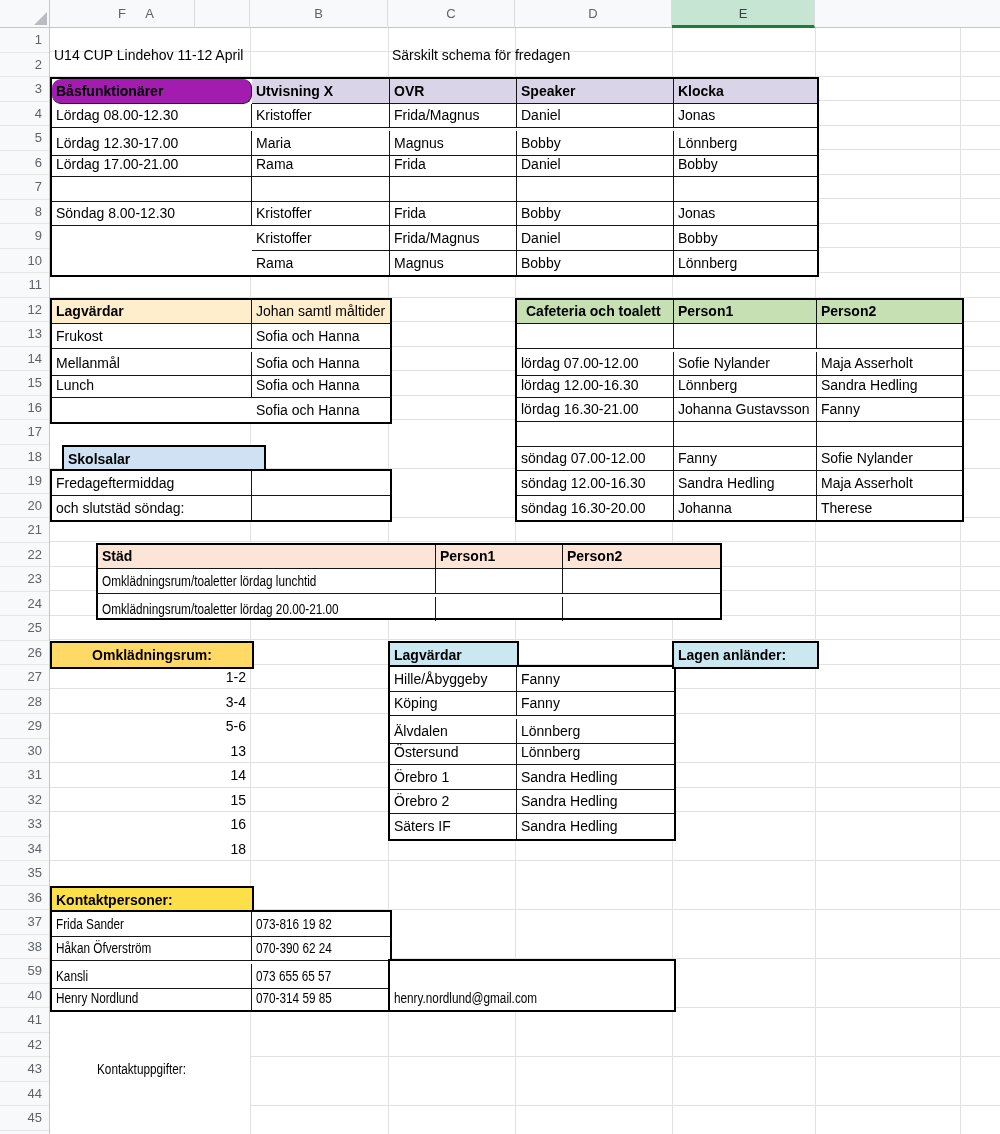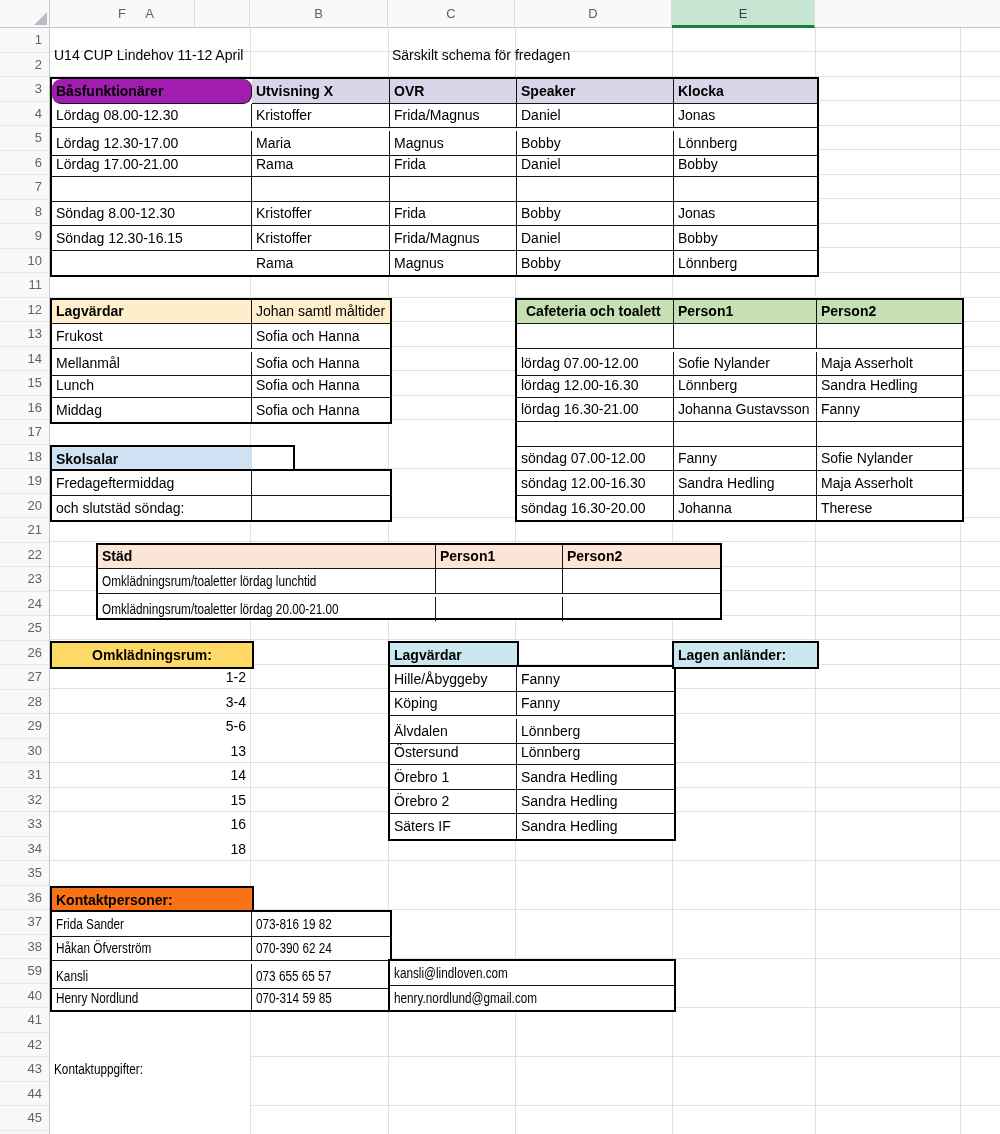--- a/index.html
+++ b/index.html
@@ -55,34 +55,34 @@
   .ctr { justify-content:center; }
   .ra { justify-content:flex-end; }
   .b { border-right:1px solid #161616; border-bottom:1px solid #161616; }
   .nbr { border-right:none !important; }
   .nbb { border-bottom:none !important; }
   .nwt { display:inline-block; transform:scaleX(.84); transform-origin:0 50%; white-space:nowrap; }
   
   .cA { left:0; width:200px; } .cC { left:338px; width:127px; }
   
   .r1{top:15px;} .r27{top:637px;} .r28{top:661.5px;} .r29{top:686px;} .r30{top:710.5px;}
-  .r31{top:735px;} .r32{top:759.5px;} .r33{top:784px;} .r34{top:808.5px;} .r43{top:1029px;}
+  .r31{top:735px;} .r32{top:759.5px;} .r33{top:784px;} .r34{top:808.5px;} .r43{top:1029px;justify-content:center;}
   
   .rr0{top:0;} .rr1{top:24.5px;} .rr2{top:52px;} .rr3{top:73.5px;} .rr4{top:98px;}
   .rr5{top:122.5px;} .rr6{top:147px;} .rr7{top:171.5px;} .rr8{top:196px;}
   
   .l0{left:0;} .l127{left:127px;} .l157{left:157px;} .l200{left:200px;} .l300{left:300px;}
   .l338{left:338px;} .l465{left:465px;} .l622{left:622px;}
   .w127{width:127px;} .w138{width:138px;} .w143{width:143px;} .w145{width:145px;}
   .w157{width:157px;} .w200{width:200px;} .w284{width:284px;} .w338{width:338px;}
   
   #t-bas{left:0;top:49px;width:765px;height:196px;}
   #t-malt{left:0;top:269.5px;width:338px;height:122.5px;}
   #t-caf{left:465px;top:269.5px;width:445px;height:220.5px;}
-  #t-skol-hdr{left:0;top:416.5px;width:200px;height:24.5px;padding-left:41px;}
+  #t-skol-hdr{left:12px;top:416.5px;width:200px;height:24.5px;}
   #t-skol-body{left:0;top:441px;width:338px;height:49px;}
   #t-stad{left:0;top:514.5px;width:622px;height:73.5px;margin-left:46px;}
   #t-omkl-hdr{left:0;top:612.5px;width:200px;height:24.5px;}
   #t-lagv-hdr{left:338px;top:612.5px;width:127px;height:24.5px;}
   #t-lagv-body{left:338px;top:637px;width:284px;height:171.5px;}
   #t-lagen-hdr{left:622px;top:612.5px;width:143px;height:24.5px;}
   #t-kont-hdr{left:0;top:857.5px;width:200px;height:24.5px;}
   #t-kont-main{left:0;top:882px;width:338px;height:98px;}
   #t-kont-ext{left:338px;top:931px;width:284px;height:49px;}
 </style>
@@ -206,42 +206,40 @@
       <div class="cell rr4 l338 w127 b"></div>
       <div class="cell rr4 l465 w157 b"></div>
       <div class="cell rr4 l622 w143 b nbr"></div>
 
       <div class="cell rr5 l0 w200 b">Söndag 8.00-12.30</div>
       <div class="cell rr5 l200 w138 b">Kristoffer</div>
       <div class="cell rr5 l338 w127 b">Frida</div>
       <div class="cell rr5 l465 w157 b">Bobby</div>
       <div class="cell rr5 l622 w143 b nbr">Jonas</div>
 
-      <div class="cell rr6 l0 w200 b">Söndag 12.30-16.15</div>
       <div class="cell rr6 l200 w138 b">Kristoffer</div>
       <div class="cell rr6 l338 w127 b">Frida/Magnus</div>
       <div class="cell rr6 l465 w157 b">Daniel</div>
       <div class="cell rr6 l622 w143 b nbr">Bobby</div>
 
       <div class="cell rr7 l200 w138 b nbb">Rama</div>
       <div class="cell rr7 l338 w127 b nbb">Magnus</div>
       <div class="cell rr7 l465 w157 b nbb">Bobby</div>
       <div class="cell rr7 l622 w143 b nbr nbb">Lönnberg</div>
     </div>
 
     <div class="tbl" id="t-malt">
       <div class="cell rr0 l0 w200 b bd" style="background-color: rgb(255, 238, 203);">Lagvärdar</div>
       <div class="cell rr0 l200 w138 b nbr" style="background-color: rgb(255, 238, 203);">Johan samtl måltider</div>
       <div class="cell rr1 l0 w200 b">Frukost</div>
       <div class="cell rr1 l200 w138 b nbr">Sofia och Hanna</div>
       <div class="cell rr2 l0 w200 b">Mellanmål</div>
       <div class="cell rr2 l200 w138 b nbr">Sofia och Hanna</div>
       <div class="cell rr3 l0 w200 b">Lunch</div>
       <div class="cell rr3 l200 w138 b nbr">Sofia och Hanna</div>
-      <div class="cell rr4 l0 w200 b nbb">Middag</div>
       <div class="cell rr4 l200 w138 b nbr nbb">Sofia och Hanna</div>
     </div>
 
     <div class="tbl" id="t-caf">
       <div class="cell rr0 l0 w157 b bd clip" style="background-color: rgb(198, 224, 180); padding-left: 9px;">Cafeteria och toalett</div>
       <div class="cell rr0 l157 w143 b bd" style="background-color: rgb(198, 224, 180);">Person1</div>
       <div class="cell rr0 l300 w145 b bd nbr" style="background-color: rgb(198, 224, 180);">Person2</div>
 
       <div class="cell rr1 l0 w157 b"></div>
       <div class="cell rr1 l157 w143 b"></div>
@@ -324,21 +322,21 @@
       <div class="cell rr5 l127 w157 b nbr">Sandra Hedling</div>
       <div class="cell rr6 l0 w127 b nbb">Säters IF</div>
       <div class="cell rr6 l127 w157 b nbr nbb">Sandra Hedling</div>
     </div>
 
     <div class="tbl" id="t-lagen-hdr">
       <div class="cell rr0 l0 w143 bd" style="background-color: rgb(203, 231, 240);">Lagen anländer:</div>
     </div>
 
     <div class="tbl" id="t-kont-hdr">
-      <div class="cell rr0 l0 w200 bd" style="background-color: #f97316; text-align: right;">Kontaktpersoner:</div>
+      <div class="cell rr0 l0 w200 bd" style="background-color: #fde047; text-align: right;">Kontaktpersoner:</div>
     </div>
     <div class="tbl" id="t-kont-main">
       <div class="cell rr0 l0 w200 b">
           <span class="nwt">Frida Sander</span>
         </div>
       <div class="cell rr0 l200 w138 b nbr">
           <span class="nwt">073-816 19 82</span>
         </div>
       <div class="cell rr1 l0 w200 b">
           <span class="nwt">Håkan Öfverström</span>
@@ -353,22 +351,19 @@
           <span class="nwt">073 655 65 57</span>
         </div>
       <div class="cell rr3 l0 w200 b nbb">
           <span class="nwt">Henry Nordlund</span>
         </div>
       <div class="cell rr3 l200 w138 b nbr nbb">
           <span class="nwt">070-314 59 85</span>
         </div>
     </div>
     <div class="tbl" id="t-kont-ext">
-      <div class="cell rr0 l0 w284 b nbr">
-          <span class="nwt">kansli@lindloven.com</span>
-        </div>
       <div class="cell rr1 l0 w284 b nbr nbb">
           <span class="nwt">henry.nordlund@gmail.com</span>
         </div>
     </div>
 
   </div>
 </div>
 
 </body></html>

